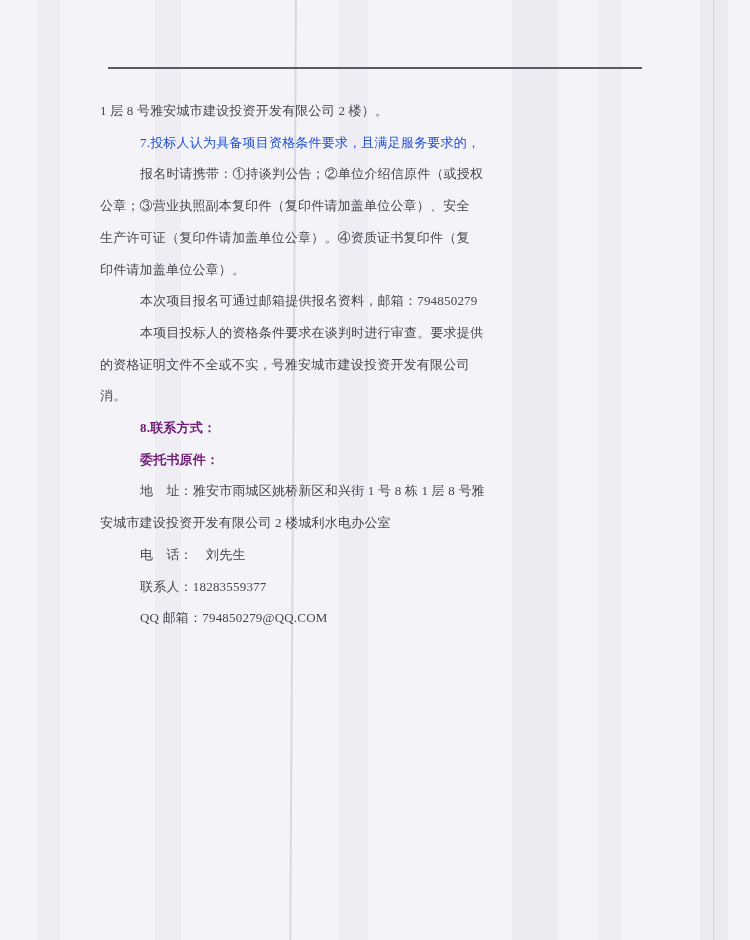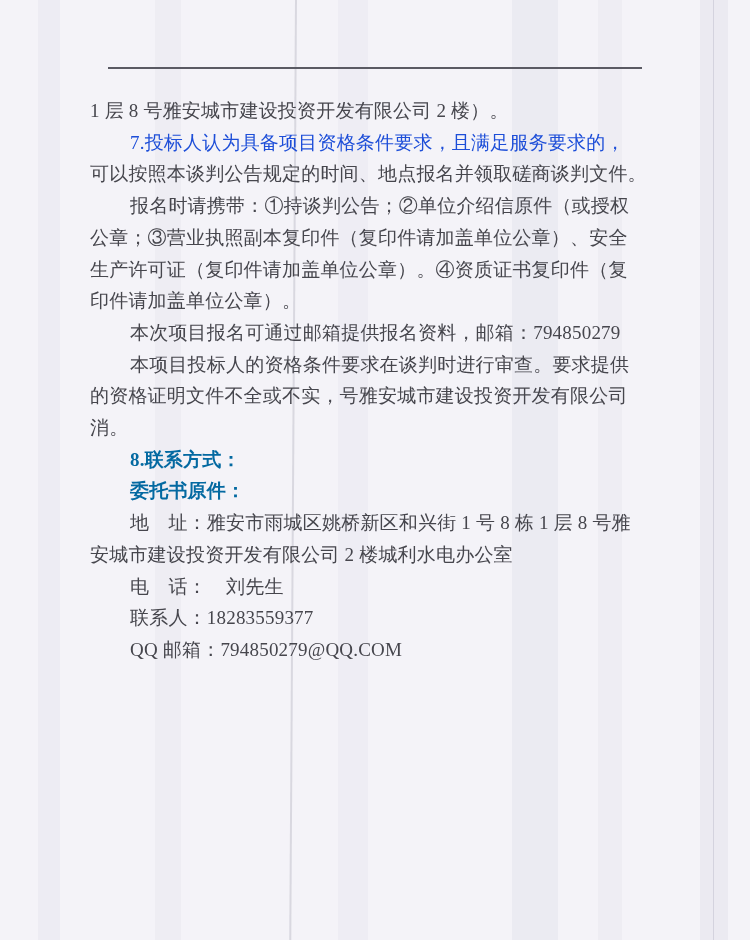--- a/index.html
+++ b/index.html
@@ -27,50 +27,49 @@
   }
   .edge-line{
     position:absolute;top:0;left:713px;width:1px;height:940px;
     background:rgba(160,160,180,.30);pointer-events:none;
   }
   .rule{
     position:absolute;left:108px;top:67px;width:534px;height:2px;
     background:#5a5a63;
   }
   .textblock{
-    position:absolute;left:90px;top:95px;width:572px;
-    font-size:19px;line-height:31.7px;
+    position:absolute;left:100px;top:95px;width:572px;
+    font-size:13px;line-height:31.7px;
     color:#46464d;
     letter-spacing:.2px;
   }
   .line{white-space:nowrap;}
   .line.indent{padding-left:40px;}
   .line.semibold{font-weight:400;color:#1d4ed8;}
-  .line.bold{font-weight:700;color:#0369a1;}
+  .line.bold{font-weight:700;color:#701a75;}
 </style>
 </head>
 <body>
 
 <div class="page">
 
   <div class="streak s1"></div>
   <div class="streak s2"></div>
   <div class="streak s3"></div>
   <div class="streak s4"></div>
   <div class="streak s5"></div>
   <div class="streak s6"></div>
   <div class="crease"></div>
   <div class="edge-line"></div>
 
   <div class="rule"></div>
 
   <div class="textblock">
     <div class="line">1 层 8 号雅安城市建设投资开发有限公司 2 楼）。</div>
     <div class="line indent semibold">7.投标人认为具备项目资格条件要求，且满足服务要求的，</div>
-    <div class="line">可以按照本谈判公告规定的时间、地点报名并领取磋商谈判文件。</div>
     <div class="line indent">报名时请携带：①持谈判公告；②单位介绍信原件（或授权</div>
     <div class="line">公章；③营业执照副本复印件（复印件请加盖单位公章）、安全</div>
     <div class="line">生产许可证（复印件请加盖单位公章）。④资质证书复印件（复</div>
     <div class="line">印件请加盖单位公章）。</div>
     <div class="line indent">本次项目报名可通过邮箱提供报名资料，邮箱：794850279</div>
     <div class="line indent">本项目投标人的资格条件要求在谈判时进行审查。要求提供</div>
     <div class="line">的资格证明文件不全或不实，号雅安城市建设投资开发有限公司</div>
     <div class="line">消。</div>
     <div class="line indent bold">8.联系方式：</div>
     <div class="line indent bold">委托书原件：</div>

